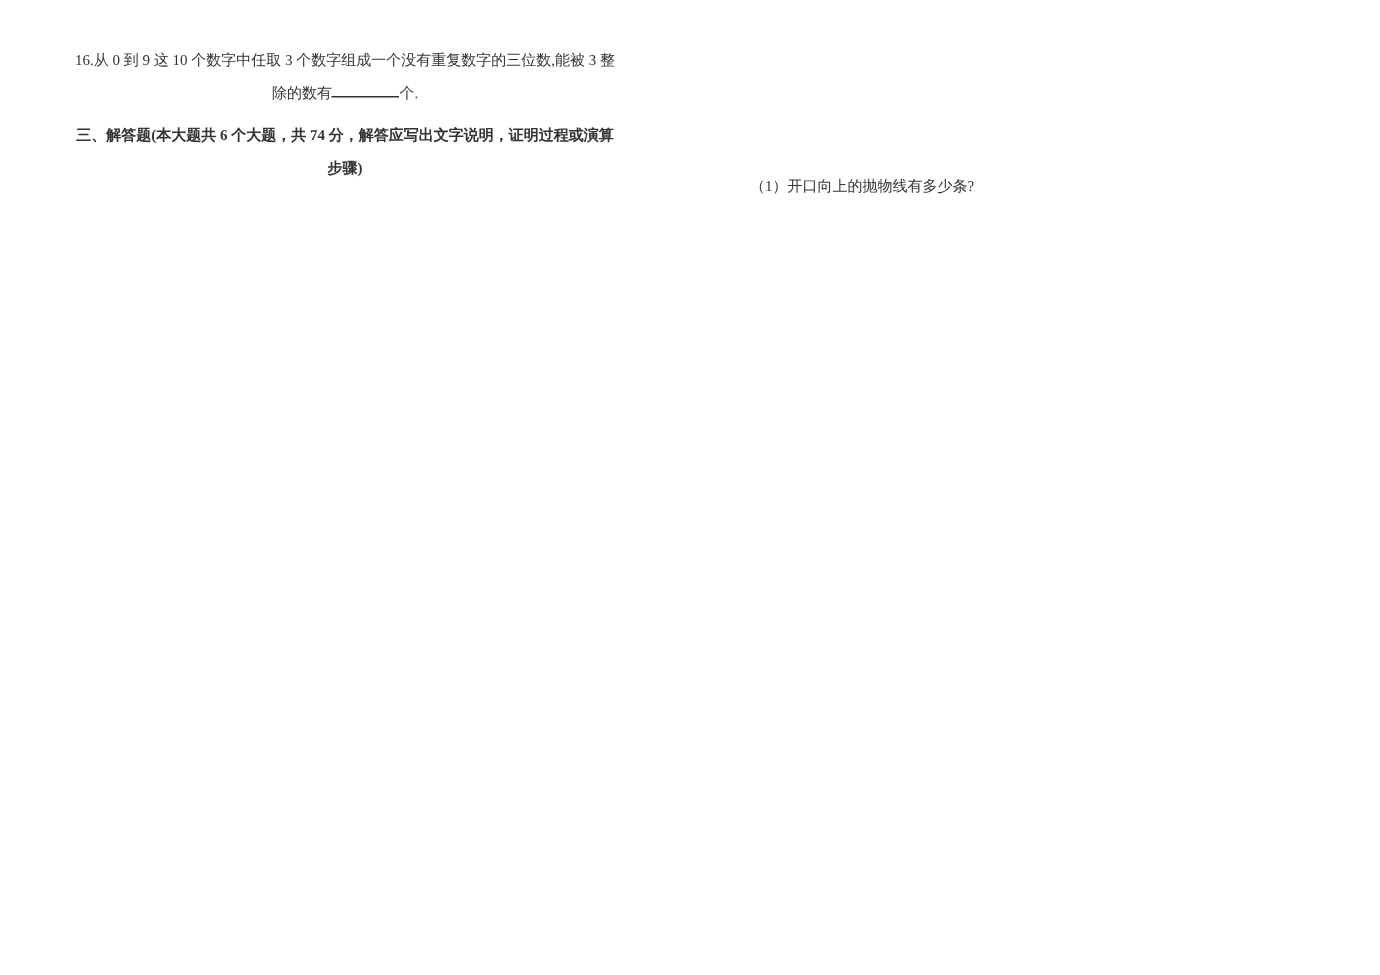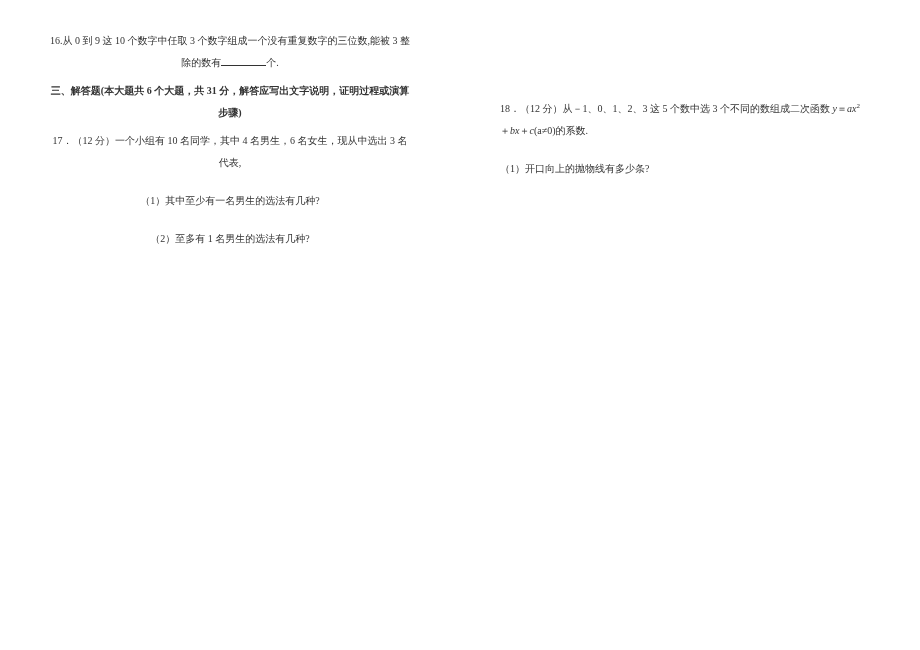--- a/index.html
+++ b/index.html
@@ -56,29 +56,21 @@
     }
   </style>
 </head>
 <body>
 
 <div class="column col-left">
   <div class="question">
     <span>16.从 0 到 9 这 10 个数字中任取 3 个数字组成一个没有重复数字的三位数,能被 3 整除的数有</span><span class="blank"></span><span>个.</span>
   </div>
 
-  <div class="question section-header">三、解答题(本大题共 6 个大题，共 31 分，解答应写出文字说明，证明过程或演算步骤)</div>
+  <div class="question section-header">三、解答题(本大题共 6 个大题，共 74 分，解答应写出文字说明，证明过程或演算步骤)</div>
 
-  <div class="question">
-    <div>17．（12 分）一个小组有 10 名同学，其中 4 名男生，6 名女生，现从中选出 3 名代表,</div>
-    <div class="sub-item">（1）其中至少有一名男生的选法有几种?</div>
-    <div class="sub-item">（2）至多有 1 名男生的选法有几种?</div>
-  </div>
 </div>
 
 <div class="column col-right">
   <div class="question">
-    <div>
-      <span>18．（12 分）从－1、0、1、2、3 这 5 个数中选 3 个不同的数组成二次函数 </span><span class="math-italic">y</span><span>＝</span><span class="math-italic">a</span><span class="math-italic">x</span><sup>2</sup><span>＋</span><span class="math-italic">b</span><span class="math-italic">x</span><span>＋</span><span class="math-italic">c</span><span>(a≠0)</span><span>的系数.</span>
-    </div>
     <div class="sub-item">（1）开口向上的抛物线有多少条?</div>
   </div>
 </div>
 
 </body></html>

